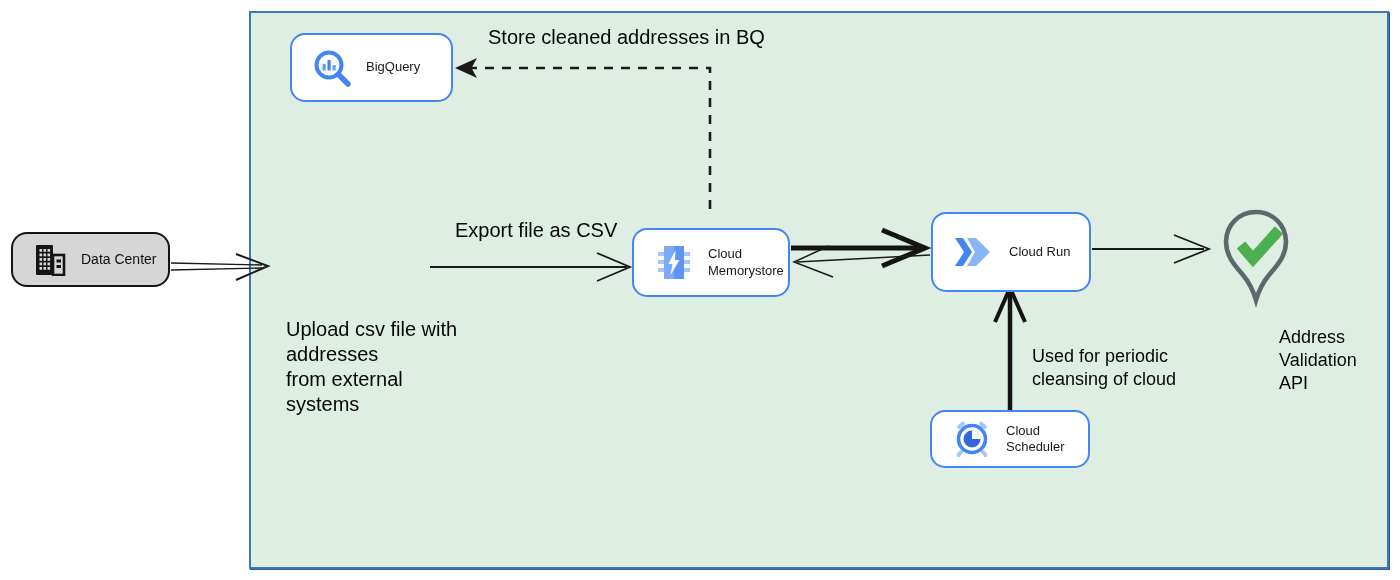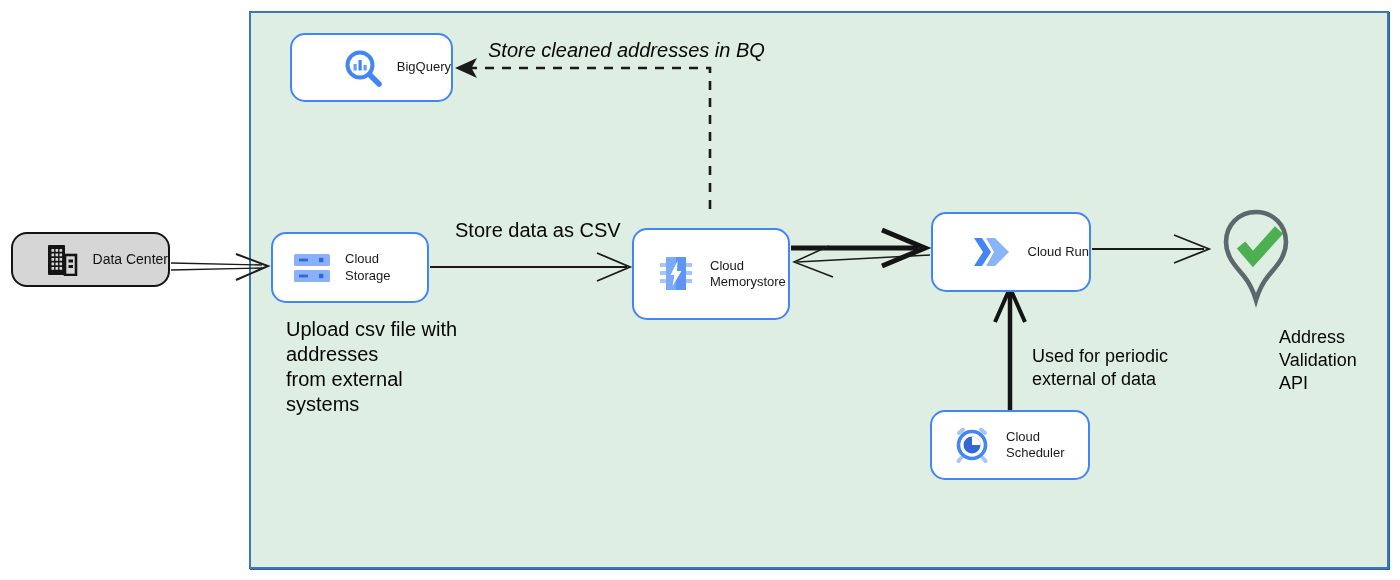--- a/index.html
+++ b/index.html
@@ -9,21 +9,21 @@
   }
   .gcp-zone{
     position:absolute;left:249px;top:11px;width:1140px;height:558px;
     background:#dfeee2;border:2px solid #3c77b8;box-sizing:border-box;
     box-shadow:1px 1px 0 #2c5f98;
   }
   .edges{position:absolute;left:0;top:0;width:1400px;height:580px;pointer-events:none;}
   .node{
     position:absolute;display:flex;align-items:center;box-sizing:border-box;
     background:#ffffff;border:2px solid #4285f4;border-radius:15px;
-    padding-left:20px;gap:14px;justify-content:flex-end;
+    padding-left:20px;gap:14px;
   }
   .node .nlabel{font-size:13px;color:#1a1a1a;line-height:1.25;}
   .node-dc{
     background:#d6d6d6;border:2.5px solid #141414;border-radius:16px;
   }
   .node-dc .nlabel{font-size:14px;color:#111;}
   .icon{display:inline-flex;flex:0 0 auto;}
   .pin{position:absolute;}
   .txt{position:absolute;white-space:pre-wrap;color:#060606;}
   .txt-big{font-size:20px;line-height:25px;}
@@ -110,35 +110,22 @@
         <circle cx="17" cy="17" r="12.5" fill="#ffffff" stroke="#4285f4" stroke-width="4"></circle>
         <line x1="26.5" y1="26.5" x2="36" y2="36" stroke="#4285f4" stroke-width="5.5" stroke-linecap="round"></line>
         <rect x="10.5" y="16" width="3.2" height="6.5" fill="#669df6"></rect>
         <rect x="15.5" y="12" width="3.2" height="10.5" fill="#4285f4"></rect>
         <rect x="20.5" y="17" width="3.2" height="5.5" fill="#669df6"></rect>
       </svg>
     </span>
     <span class="nlabel">BigQuery</span>
   </div>
 
-  <div class="node" style="left:271px;top:232px;width:158px;height:71px;">
-    <span class="icon">
-      <svg width="38" height="30" viewBox="0 0 38 30">
-        <rect x="1" y="1" width="36" height="12" rx="1.5" fill="#8ab0f8"></rect>
-        <rect x="6" y="5.6" width="9" height="2.8" fill="#3367d6"></rect>
-        <rect x="26" y="4.8" width="4.4" height="4.4" fill="#3367d6"></rect>
-        <rect x="1" y="17" width="36" height="12" rx="1.5" fill="#8ab0f8"></rect>
-        <rect x="6" y="21.6" width="9" height="2.8" fill="#3367d6"></rect>
-        <rect x="26" y="20.8" width="4.4" height="4.4" fill="#3367d6"></rect>
-      </svg>
-    </span>
-    <span class="nlabel">Cloud Storage</span>
-  </div>
 
-  <div class="node" style="left:632px;top:228px;width:158px;height:92px;">
+  <div class="node" style="left:632px;top:228px;width:158px;height:69px;">
     <span class="icon">
       <svg width="40" height="38" viewBox="0 0 40 38">
         <g fill="#a5c5fb">
           <rect x="4" y="8" width="7" height="4"></rect>
             <rect x="4" y="16" width="7" height="4"></rect>
             <rect x="4" y="24" width="7" height="4"></rect>
           <rect x="29" y="8" width="7" height="4"></rect>
             <rect x="29" y="16" width="7" height="4"></rect>
             <rect x="29" y="24" width="7" height="4"></rect>
         </g>
@@ -153,21 +140,21 @@
   <div class="node" style="left:931px;top:212px;width:160px;height:80px;">
     <span class="icon">
       <svg width="42" height="32" viewBox="0 0 42 32">
         <polygon points="2,2 10,2 19,16 10,30 2,30 11,16" fill="#4285f4"></polygon>
         <polygon points="14,2 23,2 37,16 23,30 14,30 22,16" fill="#8ab4f8"></polygon>
       </svg>
     </span>
     <span class="nlabel">Cloud Run</span>
   </div>
 
-  <div class="node" style="left:930px;top:410px;width:160px;height:70px;">
+  <div class="node" style="left:930px;top:410px;width:160px;height:58px;">
     <span class="icon">
       <svg width="40" height="40" viewBox="0 0 40 40">
         <g stroke="#a5c5fb" stroke-width="4" fill="none" stroke-linecap="round">
           <path d="M 7 8 L 11 4.5"></path>
           <path d="M 33 8 L 29 4.5"></path>
           <path d="M 9 33 L 6.5 36"></path>
           <path d="M 31 33 L 33.5 36"></path>
         </g>
         <circle cx="20" cy="20" r="13.5" fill="#ffffff" stroke="#4285f4" stroke-width="3.6"></circle>
         <circle cx="20" cy="20" r="8.5" fill="#3367d6"></circle>
@@ -177,24 +164,24 @@
     <span class="nlabel">Cloud Scheduler</span>
   </div>
 
   <div class="pin" style="left:1219px;top:206px;">
     <svg width="74" height="102" viewBox="0 0 74 102">
       <path d="M 37 6 C 54 6 67 19 67 36 C 67 50 58 59.5 50 69 C 45 75 40 84 37 94 C 34 84 29 75 24 69 C 16 59.5 7 50 7 36 C 7 19 20 6 37 6 Z" fill="none" stroke="#5d686d" stroke-width="4.6"></path>
       <path d="M 22 39 L 34 53 L 60 24" fill="none" stroke="#4caf50" stroke-width="11" stroke-linecap="butt" stroke-linejoin="miter"></path>
     </svg>
   </div>
 
-  <div class="txt txt-big" style="left:488px;top:38px;font-style:italic;">Store cleaned addresses in BQ</div>
-  <div class="txt txt-big" style="left:455px;top:218px;">Store data as CSV</div>
+  <div class="txt txt-big" style="left:488px;top:25px;">Store cleaned addresses in BQ</div>
+  <div class="txt txt-big" style="left:455px;top:218px;">Export file as CSV</div>
   <div class="txt txt-big" style="left:270px;top:317px;margin-left:16px;">Upload csv file with
 addresses
 from external
 systems</div>
   <div class="txt txt-med" style="left:1032px;top:345px;">Used for periodic
-external of data</div>
+cleansing of cloud</div>
   <div class="txt txt-med" style="left:1240px;top:326px;margin-left:39px;">Address Validation
 API</div>
 
 </div>
 
 </body></html>

